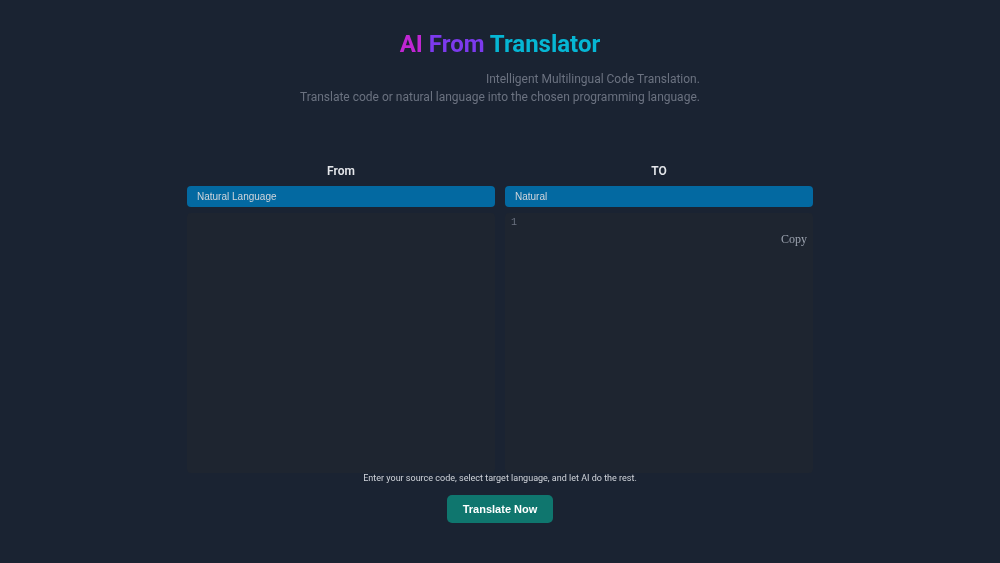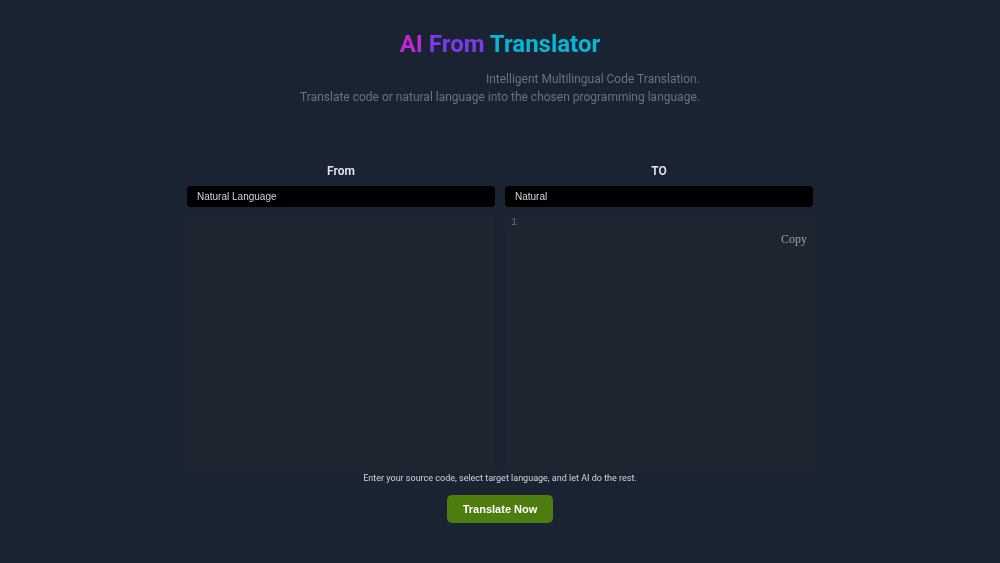--- a/index.html
+++ b/index.html
@@ -53,21 +53,21 @@
       flex-direction: column;
     }
     .panel-label {
       color: #e5e7eb;
       font-size: 12px;
       font-weight: 600;
       text-align: center;
       margin-bottom: 8px;
     }
     .select-box {
-      background-color: #000000;
+      background-color: #0369a1;
       color: #d1d5db;
       font-size: 10px;
       padding: 5px 10px;
       border-radius: 4px;
       margin-bottom: 6px;
       cursor: pointer;
       border: none;
       text-align: left;
       width: 100%;
     }
@@ -108,21 +108,21 @@
       position: absolute;
       top: 4px;
       left: 6px;
     }
     .footer-text {
       color: #d1d5db;
       font-size: 9px;
       margin-bottom: 12px;
     }
     .translate-btn {
-      background-color: #4d7c0f;
+      background-color: #0f766e;
       color: #ffffff;
       font-size: 11px;
       font-weight: 600;
       padding: 8px 16px;
       border-radius: 5px;
       border: none;
       cursor: pointer;
     }
   </style>
 </head>

